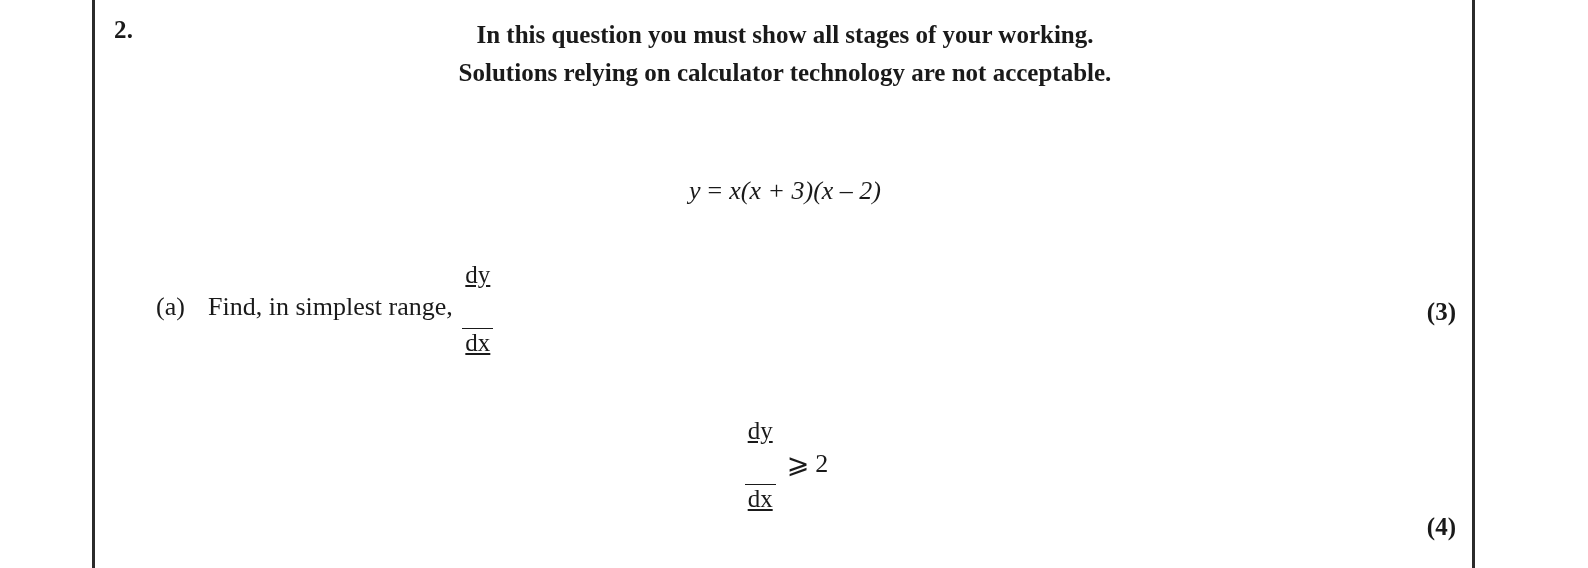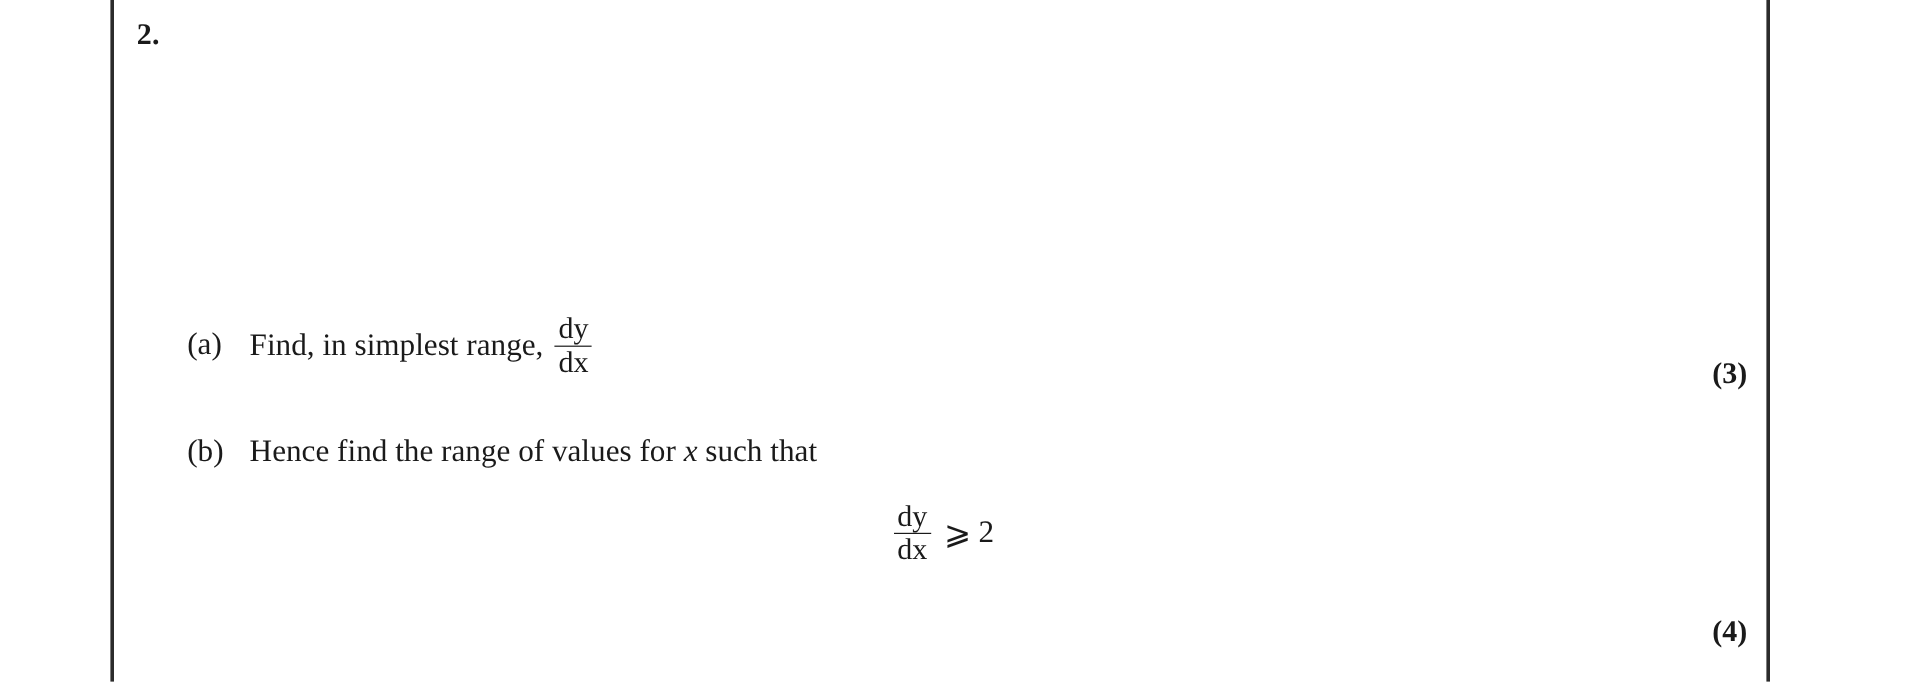--- a/index.html
+++ b/index.html
@@ -94,29 +94,31 @@
   
   .frac {
     display: inline-block;
     vertical-align: middle;
     text-align: center;
     font-size: 25px;
     line-height: 1.08;
     position: relative;
     top: -1px;
     margin: 0 3px;
+    text-decoration: underline;
   }
   .frac .num {
     display: block;
     padding: 0 3px;
   }
   .frac .den {
     display: block;
     padding: 0 3px;
     border-top: 1.6px solid #1a1a1a;
+    margin-top: 40px;
   }
 
   .display-frac {
     position: absolute;
     left: 160px;
     top: 418px;
     width: 1250px;
     text-align: center;
     font-size: 26px;
   }
@@ -143,38 +145,40 @@
 </head>
 <body>
 
 <div class="page">
 
   <div class="rule-left"></div>
   <div class="rule-right"></div>
 
   <div class="qnum">2.</div>
 
+  <div class="instruction">
+    <span>In this question you must show all stages of your working.</span>
+    <span class="line2">Solutions relying on calculator technology are not acceptable.</span>
+  </div>
 
 
+  <div class="display-eq">
+    <span class="ital">y</span><span class="sp"> </span><span>=</span><span class="sp"> </span><span class="ital">x(x + 3)(x – 2)</span>
+  </div>
 
   <div class="part part-a">
     <span class="tag">(a)</span><span>Find, in simplest range,</span>
     <span class="frac">
       <span class="num">dy</span>
       <span class="den">dx</span>
     </span>
   </div>
 
   <div class="marks marks-a">(3)</div>
 
-  <div class="part part-b">
-    <span class="tag">(b)</span><span>Hence find the range of values for</span>
-    <span class="ital">x</span>
-    <span>such that</span>
-  </div>
 
   <div class="display-frac">
     <span class="frac">
       <span class="num">dy</span>
       <span class="den">dx</span>
     </span><span class="geq">⩾</span><span class="two">2</span>
   </div>
 
   <div class="marks marks-b">(4)</div>
 

